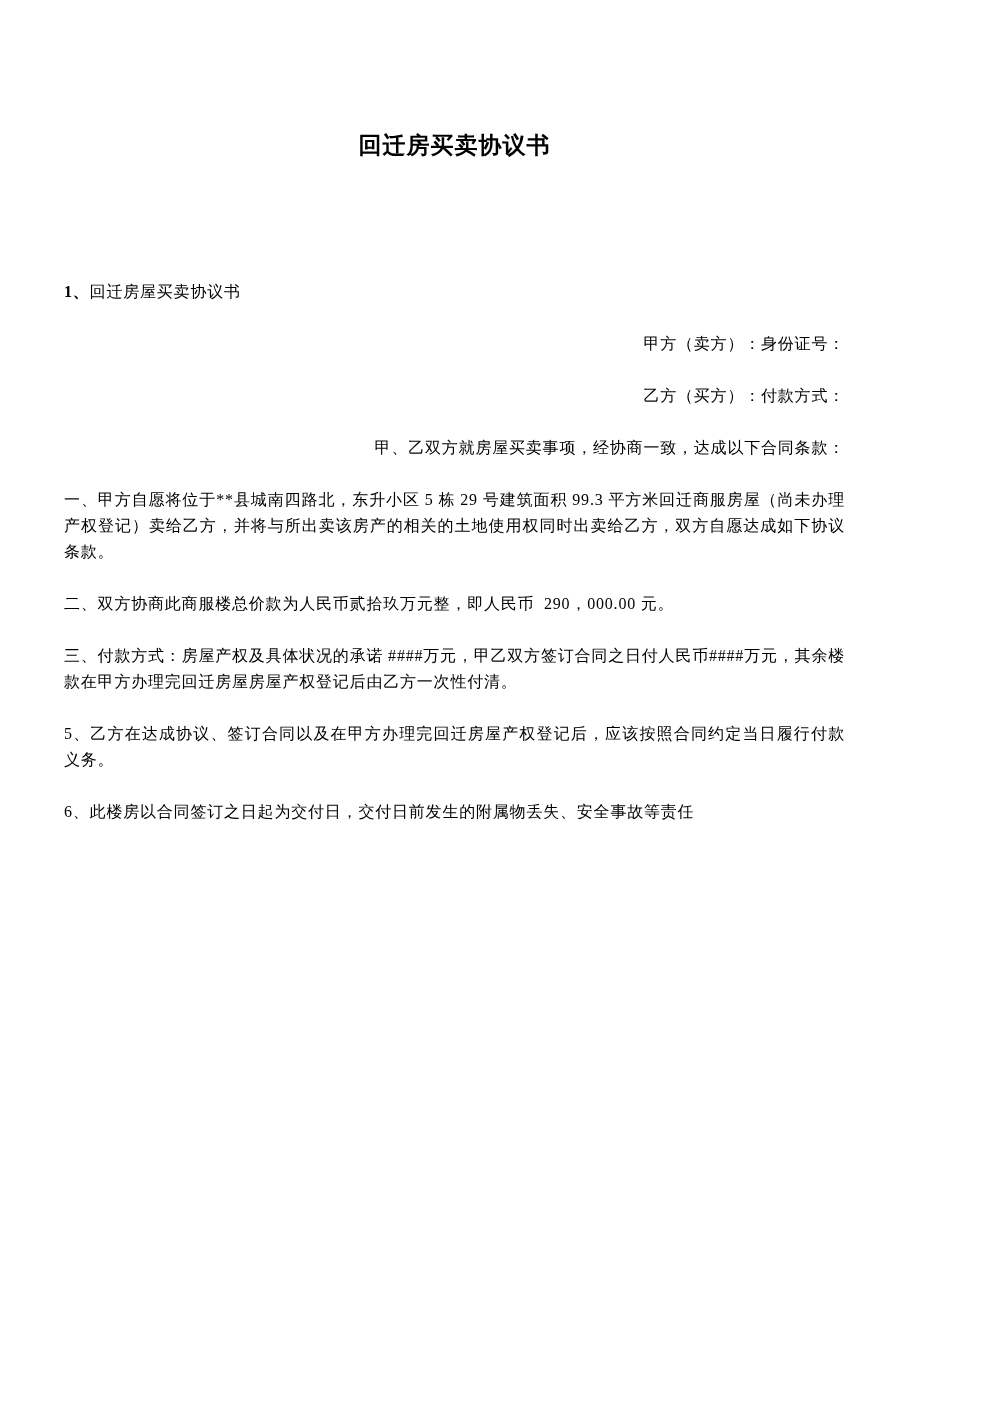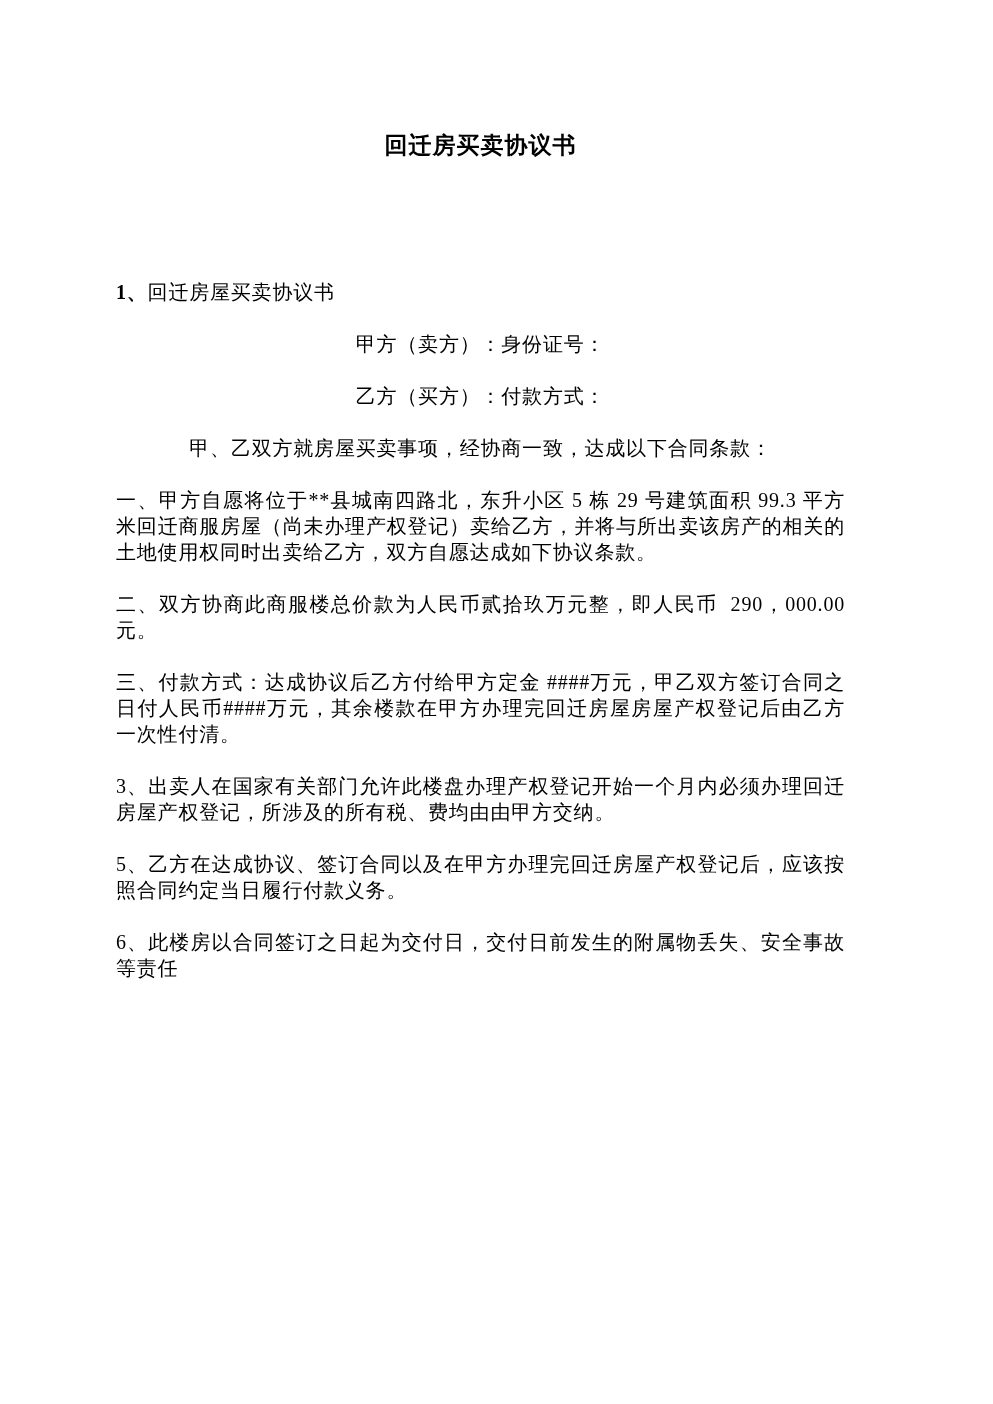--- a/index.html
+++ b/index.html
@@ -7,47 +7,47 @@
     padding: 0;
     background: #ffffff;
   }
   .page {
     position: relative;
     width: 993px;
     height: 1404px;
     background: #ffffff;
     overflow: hidden;
     box-sizing: border-box;
-    padding: 130px 148px 0 116px;
+    padding: 130px 148px 0 64px;
     font-family: "Liberation Serif", "DejaVu Serif", serif;
     color: #000000;
   }
   .doc-title {
     margin: 0;
     font-size: 23px;
     font-weight: bold;
     line-height: 32px;
     text-align: center;
     letter-spacing: 1px;
     white-space: pre-wrap;
   }
   .content {
     margin-top: 117px;
   }
   .para {
     margin: 0 0 26px 0;
-    font-size: 20px;
+    font-size: 16px;
     line-height: 26px;
     letter-spacing: 0.8px;
     text-align: justify;
     white-space: pre-wrap;
     word-break: break-all;
   }
   .para.no-justify {
-    text-align: center;
+    text-align: right;
   }
   .list-number {
     font-weight: bold;
   }
 </style>
 </head>
 <body>
 
 <div class="page">
 
@@ -60,26 +60,25 @@
     <p class="para no-justify">甲方（卖方）：身份证号：</p>
 
     <p class="para no-justify">乙方（买方）：付款方式：</p>
 
     <p class="para no-justify">甲、乙双方就房屋买卖事项，经协商一致，达成以下合同条款：</p>
 
     <p class="para">一、甲方自愿将位于**县城南四路北，东升小区 5 栋 29 号建筑面积 99.3 平方米回迁商服房屋（尚未办理产权登记）卖给乙方，并将与所出卖该房产的相关的土地使用权同时出卖给乙方，双方自愿达成如下协议条款。</p>
 
     <p class="para">二、双方协商此商服楼总价款为人民币贰拾玖万元整，即人民币  290，000.00 元。</p>
 
-    <p class="para">三、付款方式：达成协议后乙方付给甲方定金 ####万元，甲乙双方签订合同之日付人民币####万元，其余楼款在甲方办理完回迁房屋房屋产权登记后由乙方一次性付清。</p>
+    <p class="para">三、付款方式：房屋产权及具体状况的承诺 ####万元，甲乙双方签订合同之日付人民币####万元，其余楼款在甲方办理完回迁房屋房屋产权登记后由乙方一次性付清。</p>
 
 
 
 
-    <p class="para">3、出卖人在国家有关部门允许此楼盘办理产权登记开始一个月内必须办理回迁房屋产权登记，所涉及的所有税、费均由由甲方交纳。</p>
 
 
     <p class="para">5、乙方在达成协议、签订合同以及在甲方办理完回迁房屋产权登记后，应该按照合同约定当日履行付款义务。</p>
 
     <p class="para">6、此楼房以合同签订之日起为交付日，交付日前发生的附属物丢失、安全事故等责任</p>
 
   </div>
 </div>
 
 </body></html>

